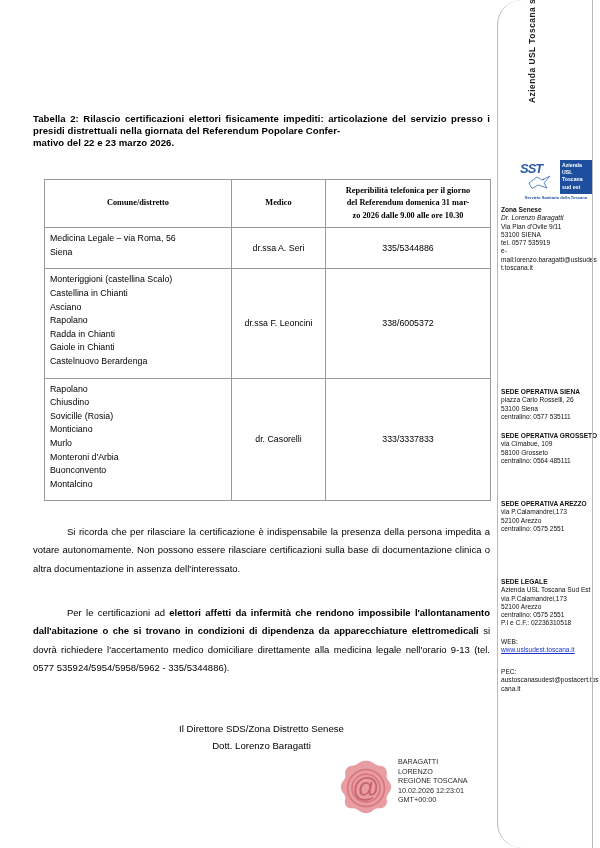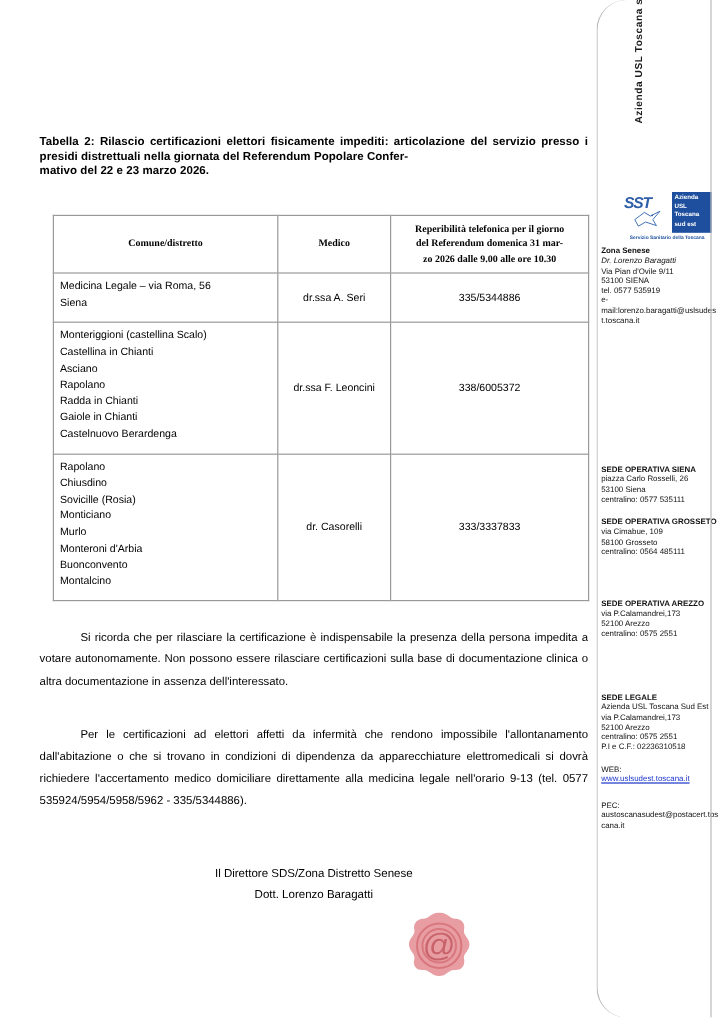--- a/index.html
+++ b/index.html
@@ -92,21 +92,21 @@
   
   .body-par {
     position: absolute;
     width: 457px;
     font-size: 9.5px;
     line-height: 18.6px;
     text-align: justify;
     text-justify: inter-word;
   }
   .body-par .indent { display: inline-block; width: 34px; }
-  .body-par b { font-weight: normal; }
+  .body-par b { font-weight: bold; }
   #par-1 { top: 513px; left: 0; }
   #par-2 { top: 594px; left: 0; }
 
   
   #signature {
     position: absolute;
     left: 0;
     top: 721px;
     width: 457px;
     text-align: center;
@@ -326,20 +326,27 @@
     <div id="stamp-block">
       <svg id="stamp-seal" viewBox="0 0 100 100">
         <path d="M50 3 C62 2 66 12 74 12 C84 12 89 20 87 28 C85 37 95 40 95 50
                  C95 60 85 63 87 72 C89 81 83 89 73 88 C64 87 61 97 50 97
                  C39 97 35 87 26 88 C16 89 10 81 13 72 C15 63 5 60 5 50
                  C5 40 15 37 13 28 C11 20 17 12 26 12 C35 12 38 2 50 3 Z" fill="#e6959a" opacity="0.92"></path>
         <circle cx="50" cy="52" r="33" fill="none" stroke="#d9777e" stroke-width="3"></circle>
         <circle cx="50" cy="52" r="25" fill="none" stroke="#d9777e" stroke-width="3"></circle>
         <text x="50" y="68" text-anchor="middle" font-size="48" font-family="Liberation Sans, sans-serif" fill="#c9636b">@</text>
       </svg>
+      <div id="stamp-text">
+        <div>BARAGATTI</div>
+        <div>LORENZO</div>
+        <div>REGIONE TOSCANA</div>
+        <div>10.02.2026 12:23:01</div>
+        <div>GMT+00:00</div>
+      </div>
     </div>
 
   </div>
 
   <div id="sidebar">
 
     <div id="vertical-brand">Azienda  USL  Toscana sud est</div>
 
     <div id="logo">
       <div id="logo-left">

